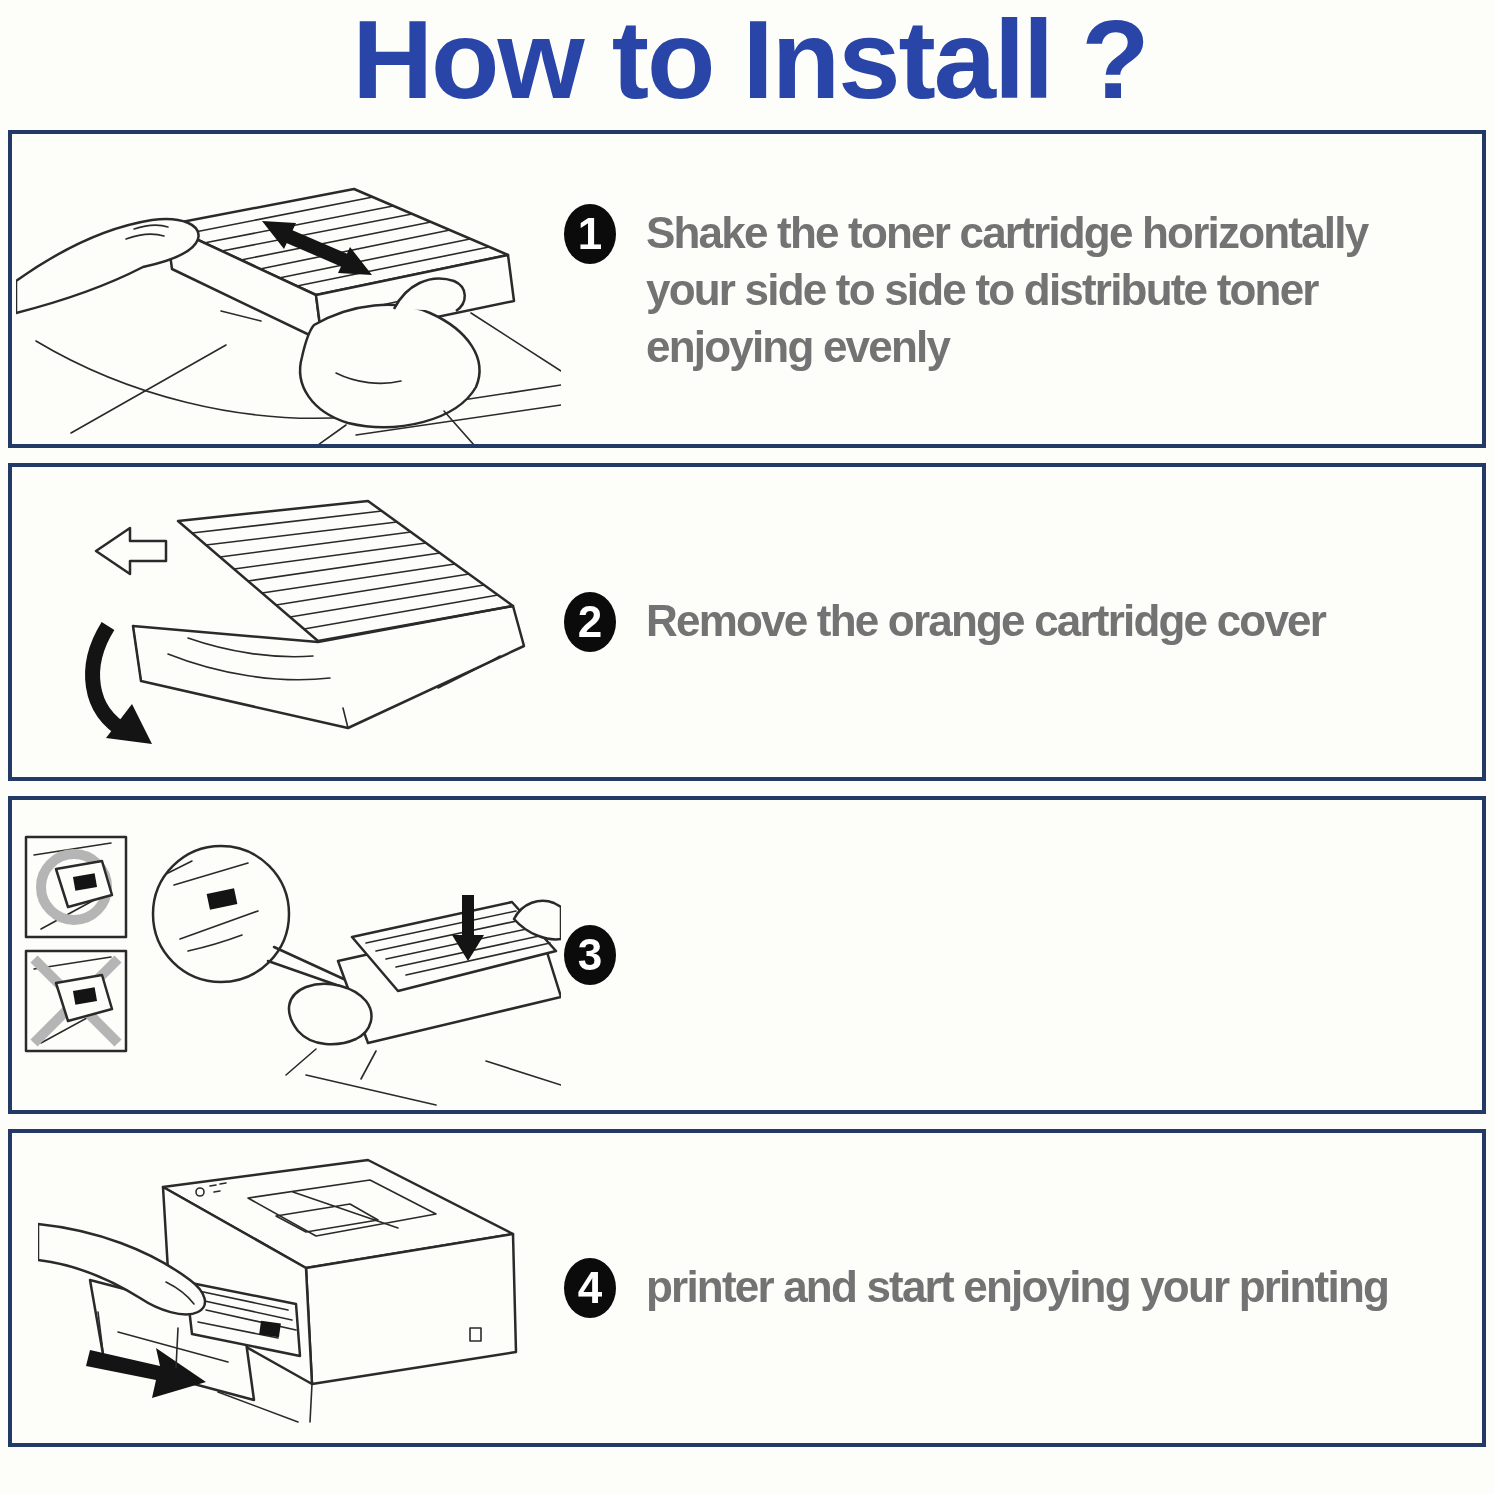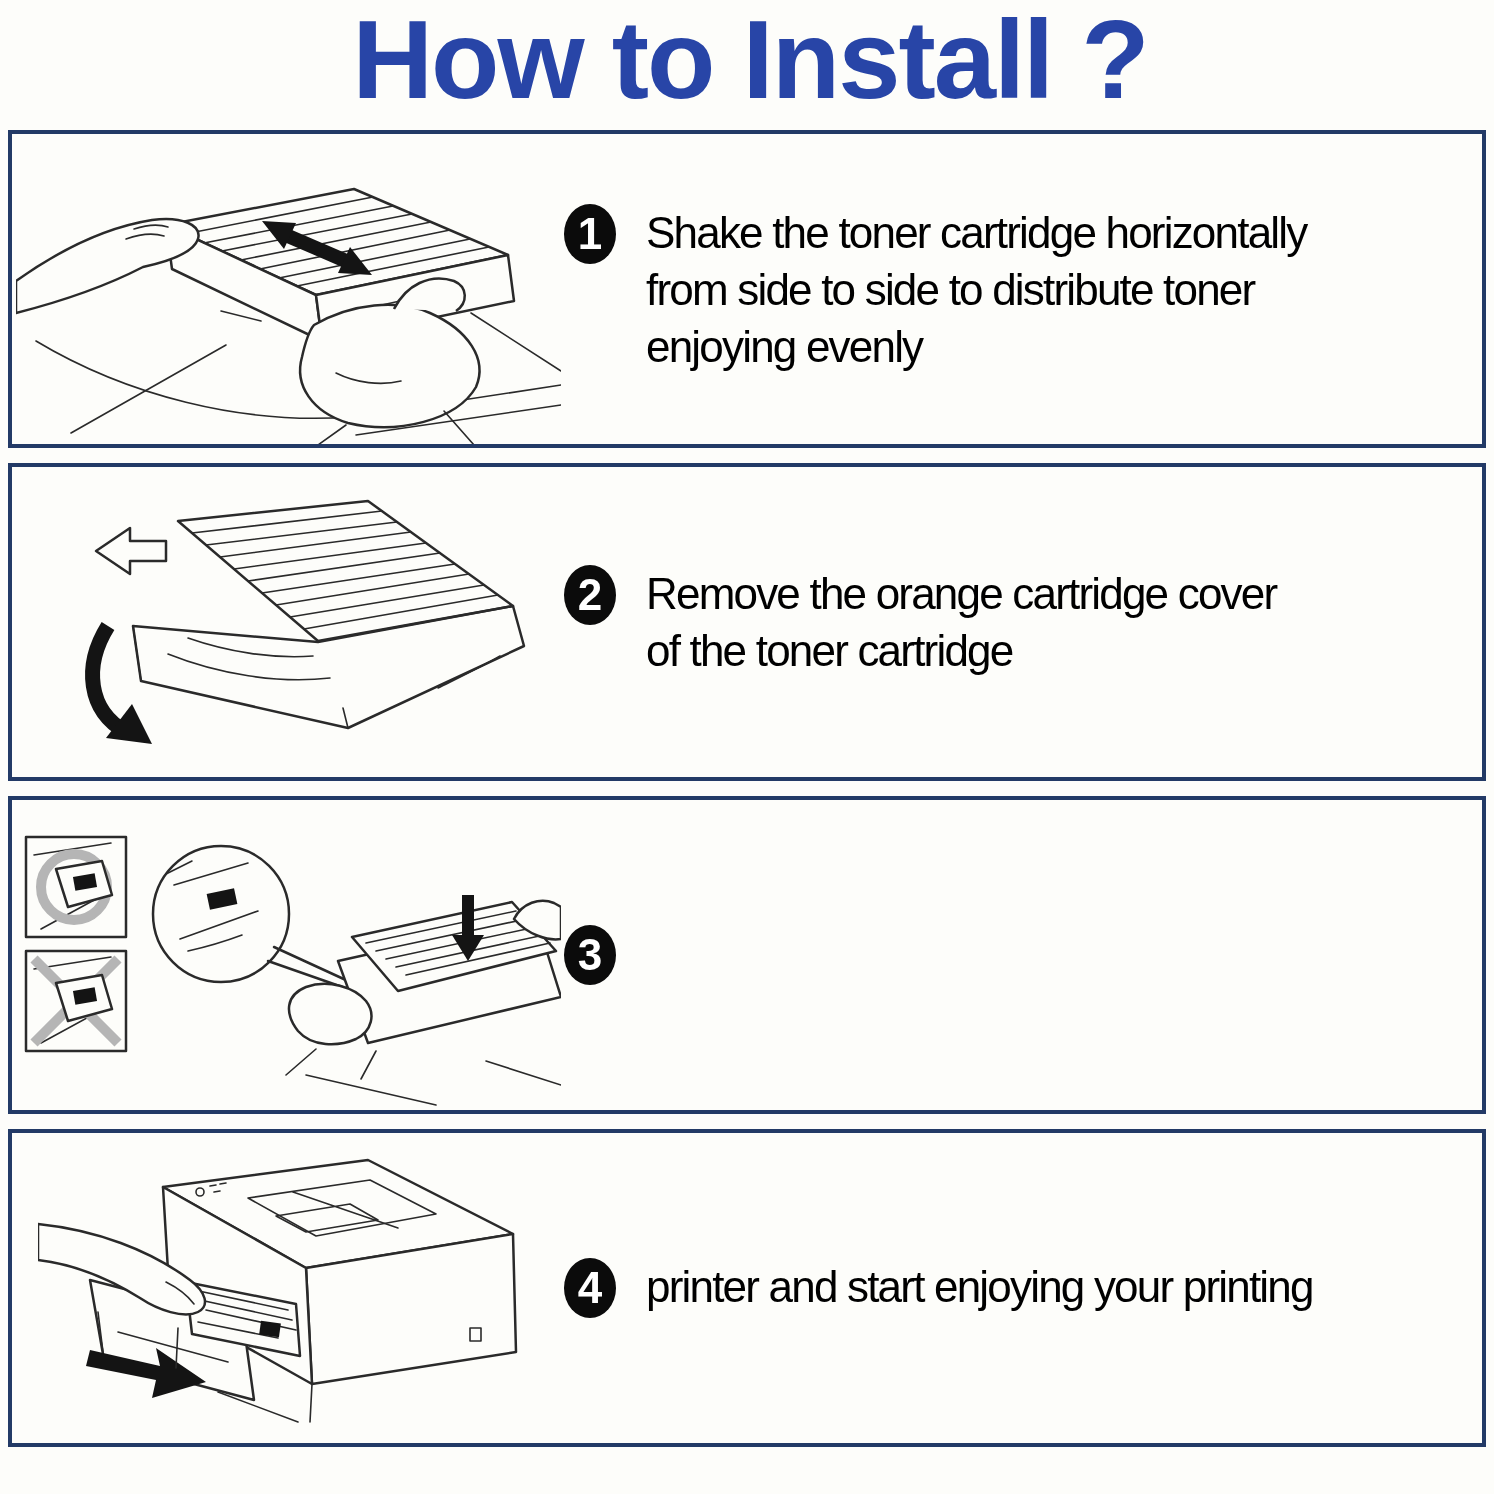--- a/index.html
+++ b/index.html
@@ -52,24 +52,24 @@
     border-radius: 50%;
     font-size: 44px;
     font-weight: bold;
     display: flex;
     align-items: center;
     justify-content: center;
     margin-top: 0px;
   }
   .step-text {
     font-size: 44px;
-    font-weight: normal;
+    font-weight: bold;
     letter-spacing: -1.8px;
     line-height: 57px;
-    color: #000000;
+    color: #737373;
   }
   .step-text span { display: block; white-space: nowrap; }
 
   
   .ln   { fill: none; stroke: #2a2a2a; stroke-width: 2.5; stroke-linejoin: round; stroke-linecap: round; }
   .thin { fill: none; stroke: #2a2a2a; stroke-width: 1.6; stroke-linejoin: round; stroke-linecap: round; }
   .fw   { fill: #fdfdfa; stroke: #2a2a2a; stroke-width: 2.5; stroke-linejoin: round; }
   .blk  { fill: #141414; stroke: none; }
   .gry  { stroke: #b5b5b5; fill: none; }
 </style>
@@ -103,21 +103,21 @@
       <path class="fw" d="M298,192 C336,170 382,166 414,180 C452,197 472,226 460,254 C441,287 382,302 332,290 C296,279 278,252 286,224 C290,206 293,198 298,192 Z"></path>
       <path class="fw" d="M378,176 C390,152 414,140 438,148 C452,154 452,170 440,178"></path>
       <path class="thin" d="M330,292 L302,312 M428,278 L458,312 M320,240 C340,250 365,253 385,248"></path>
     </svg>
   </div>
   <div class="copy">
     <div class="copy-row">
       <span class="badge">1</span>
       <div class="step-text">
         <span>Shake the toner cartridge horizontally</span>
-        <span>from side to side to distribute toner</span>
+        <span>your side to side to distribute toner</span>
         <span>enjoying evenly</span>
       </div>
     </div>
   </div>
 </section>
 
 <section class="panel">
   <div class="art">
     <svg width="500" height="312" viewBox="0 0 500 312">
 
@@ -132,21 +132,20 @@
 
       <path d="M70,160 C45,200 50,245 88,266" fill="none" stroke="#141414" stroke-width="15"></path>
       <polygon class="blk" points="114,278 68,272 94,238"></polygon>
     </svg>
   </div>
   <div class="copy">
     <div class="copy-row">
       <span class="badge">2</span>
       <div class="step-text">
         <span>Remove the orange cartridge cover</span>
-        <span>of the toner cartridge</span>
       </div>
     </div>
   </div>
 </section>
 
 <section class="panel">
   <div class="art">
     <svg width="545" height="312" viewBox="0 0 545 312">
 
       <rect class="ln" x="10" y="38" width="100" height="100"></rect>

